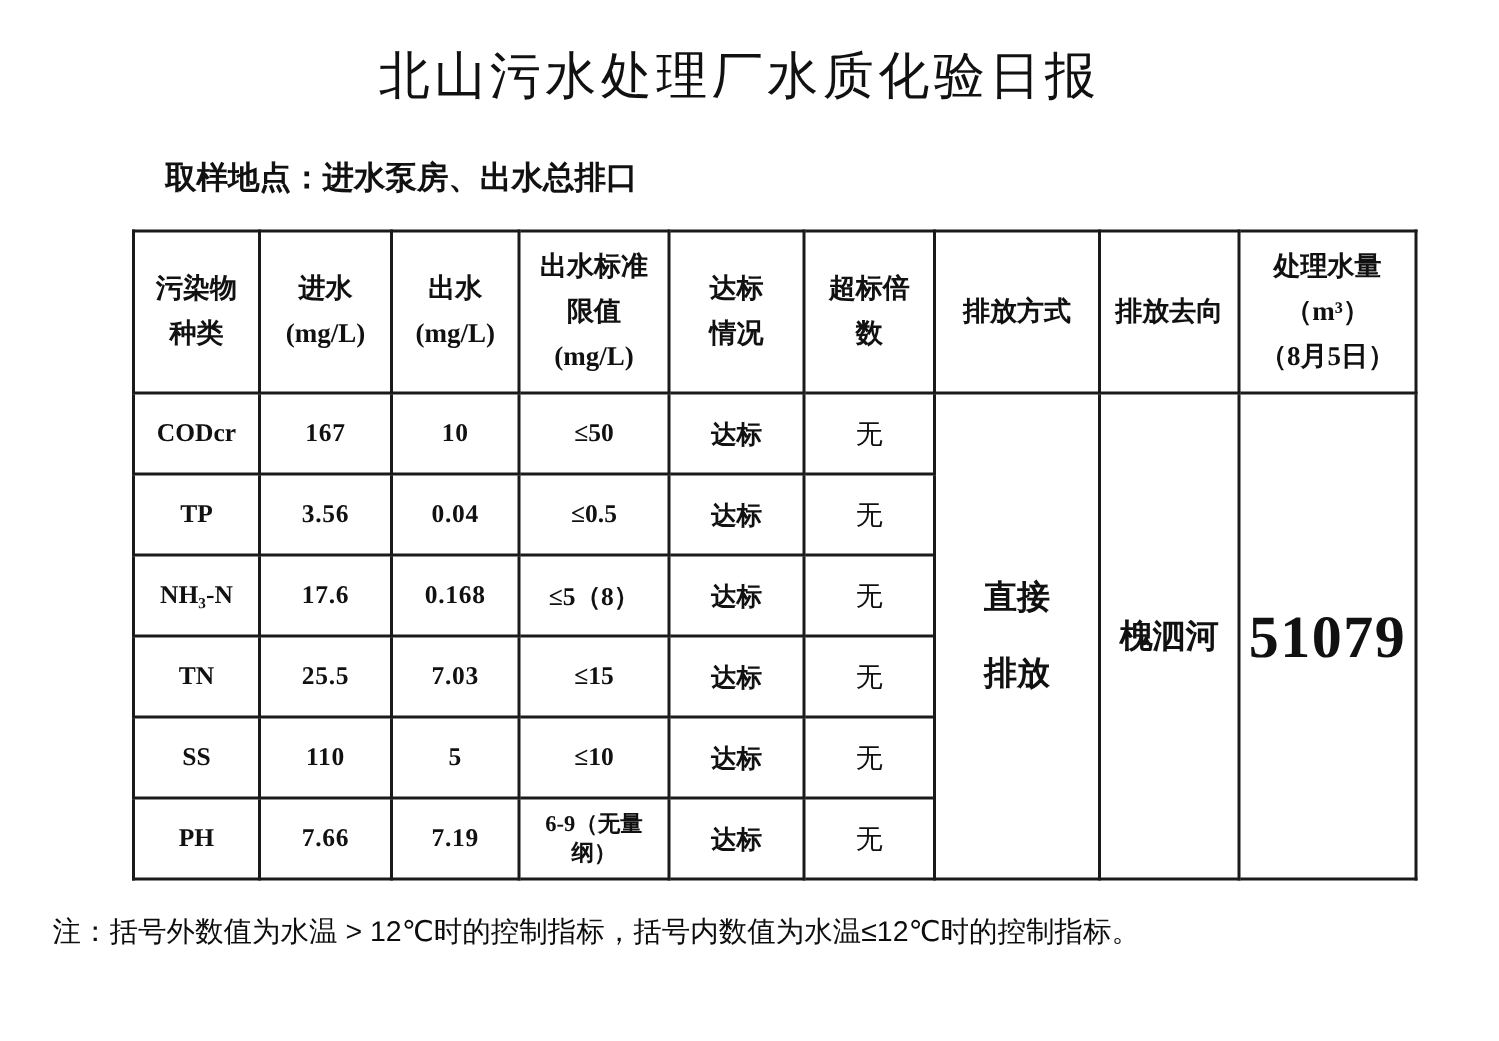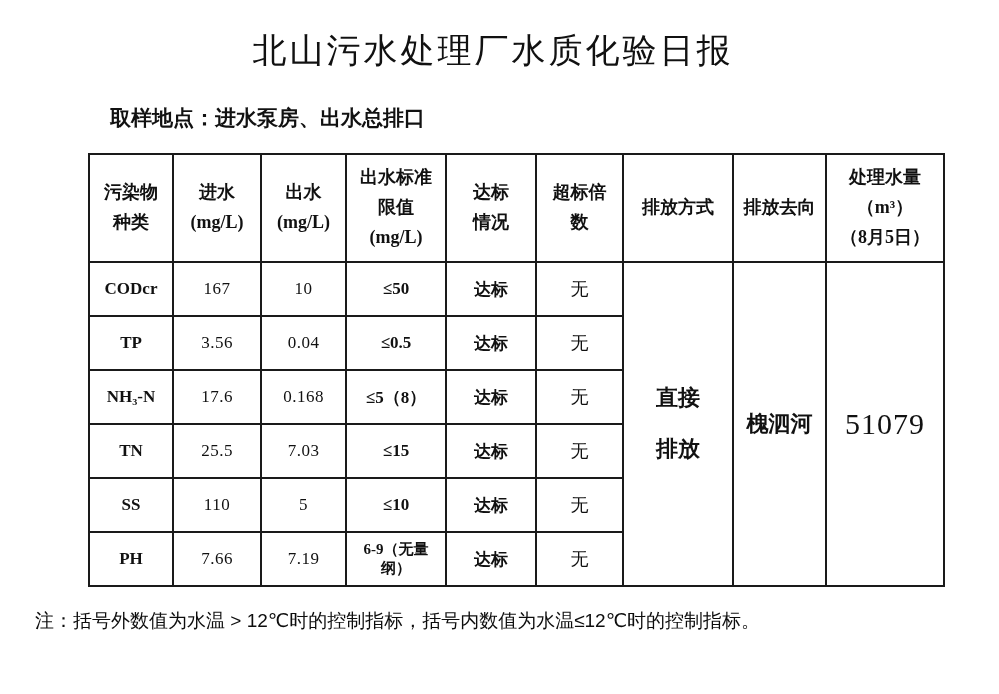--- a/index.html
+++ b/index.html
@@ -46,29 +46,29 @@
     font-family: "Liberation Serif", "DejaVu Serif", serif;
   }
   .report-table thead tr { height: 108px; }
   .report-table tbody tr { height: 54px; padding-left: 36px; }
   .report-table th {
     font-size: 18px;
     font-weight: 700;
     line-height: 1.65;
   }
   .report-table td { font-size: 17px; font-weight: 700; }
-  td.cell-num { font-weight: 400; letter-spacing: 0.5px; }
+  td.cell-num { font-weight: 700; letter-spacing: 0.5px; }
   td.cell-limit { font-weight: 600; }
   td.cell-limit.small { font-size: 15px; }
   td.cell-none { font-size: 18px; font-weight: 500; }
   td.cell-method, td.cell-destination { font-size: 22px; font-weight: 700; }
   td.cell-method { line-height: 2.3; }
   td.cell-volume {
-    font-size: 30px;
-    font-weight: 400;
+    font-size: 40px;
+    font-weight: 700;
     letter-spacing: 1px;
   }
   .footnote {
     position: absolute;
     left: 35px; top: 608px;
     font-family: "Liberation Sans", "DejaVu Sans", sans-serif;
     font-size: 19px;
     font-weight: 400;
     color: #0d0d0d;
     text-align: center;

